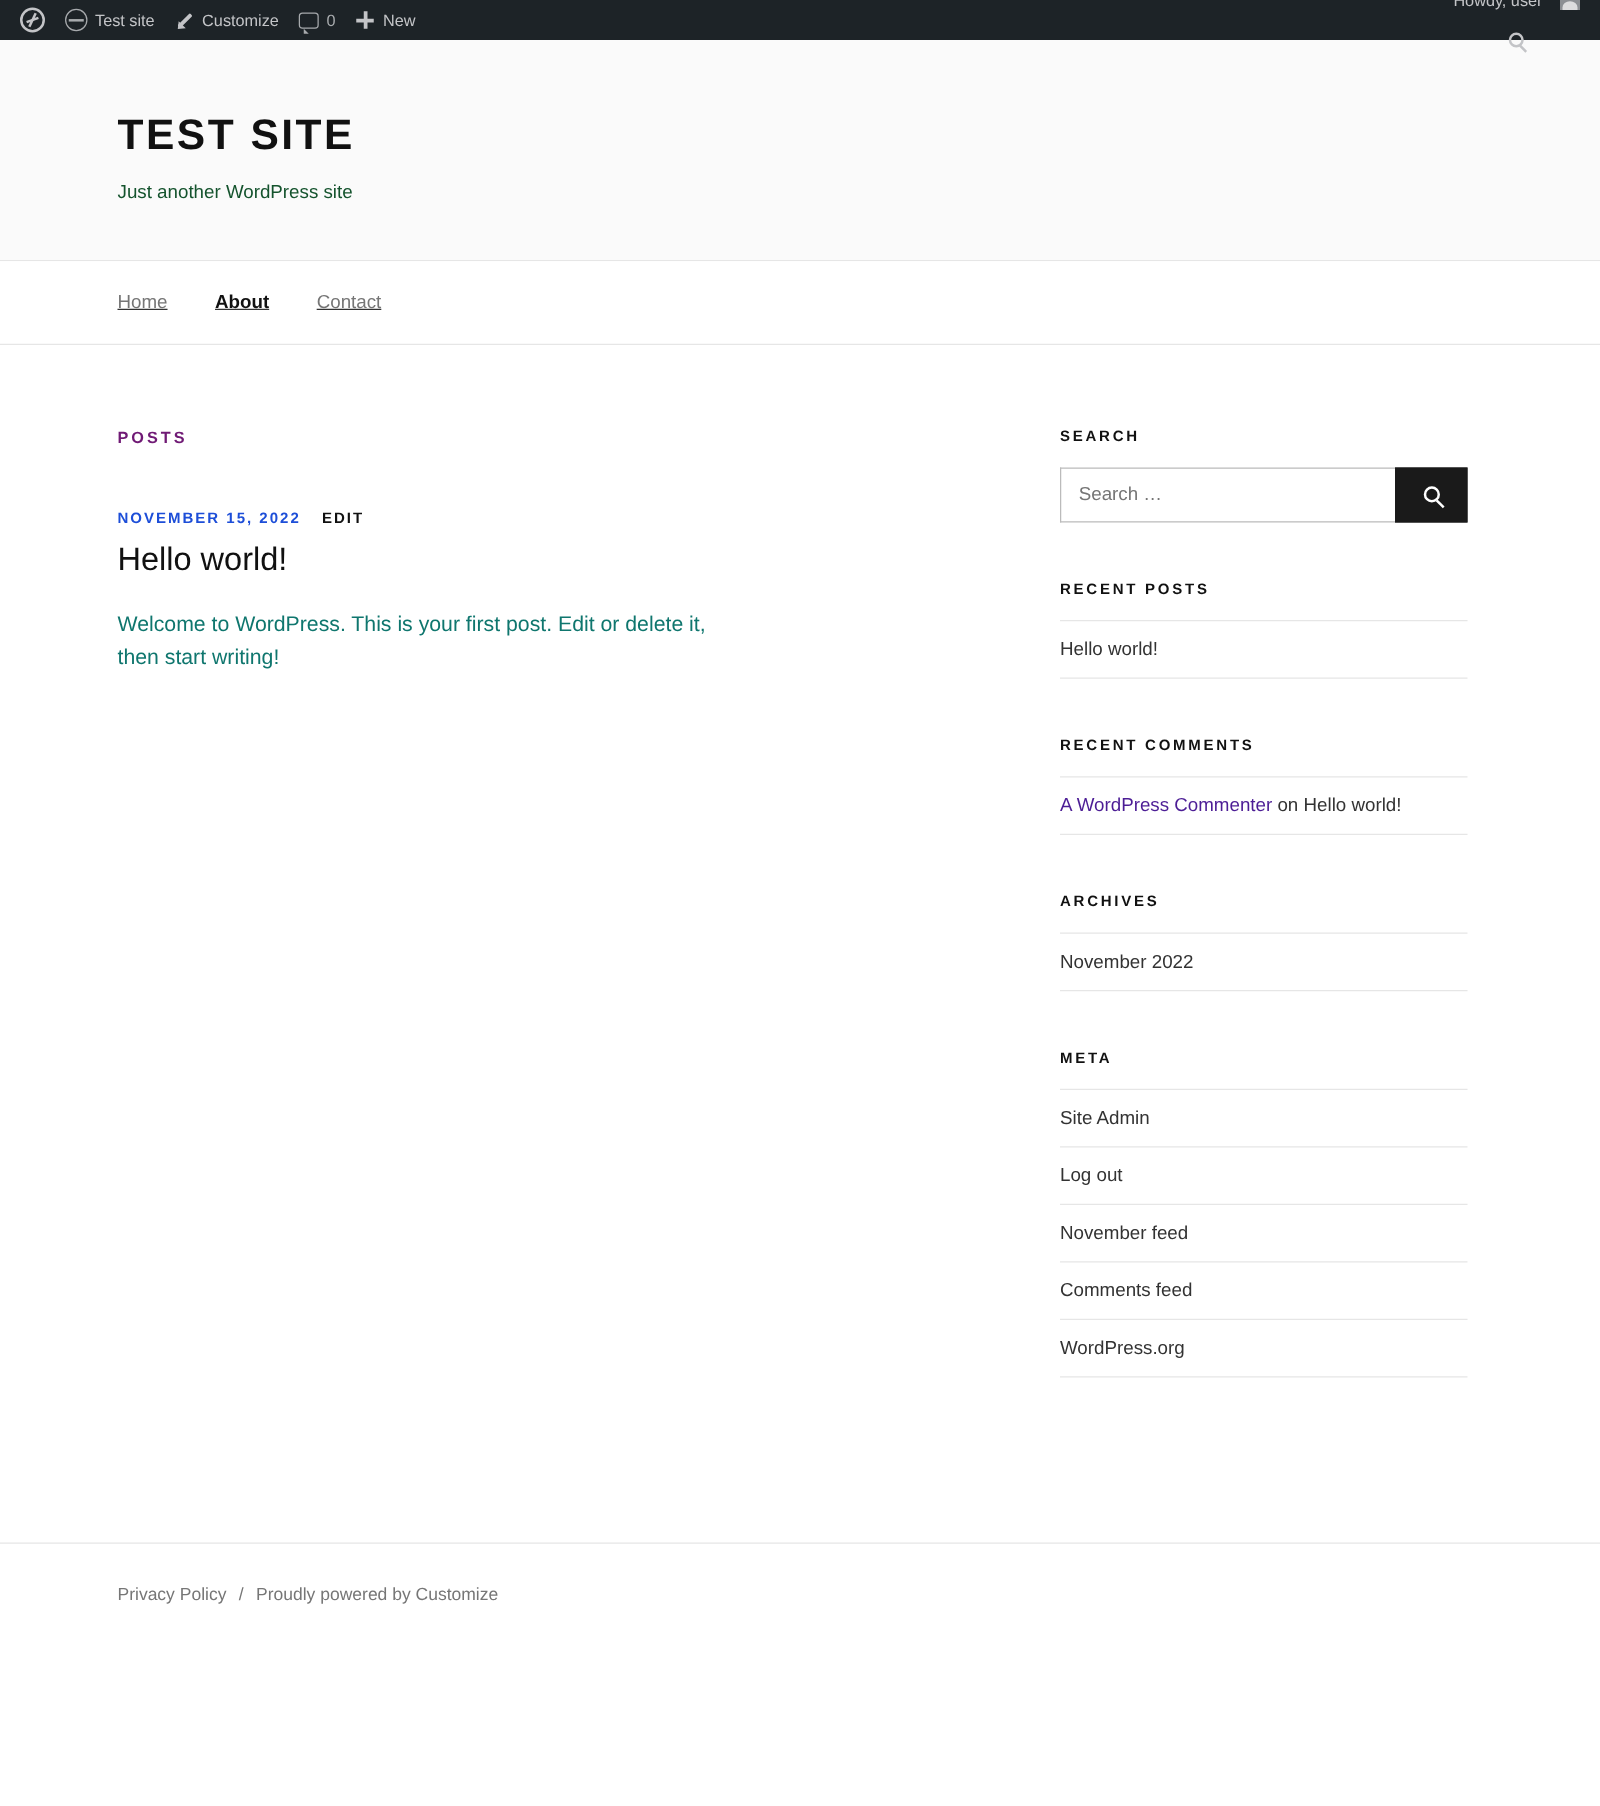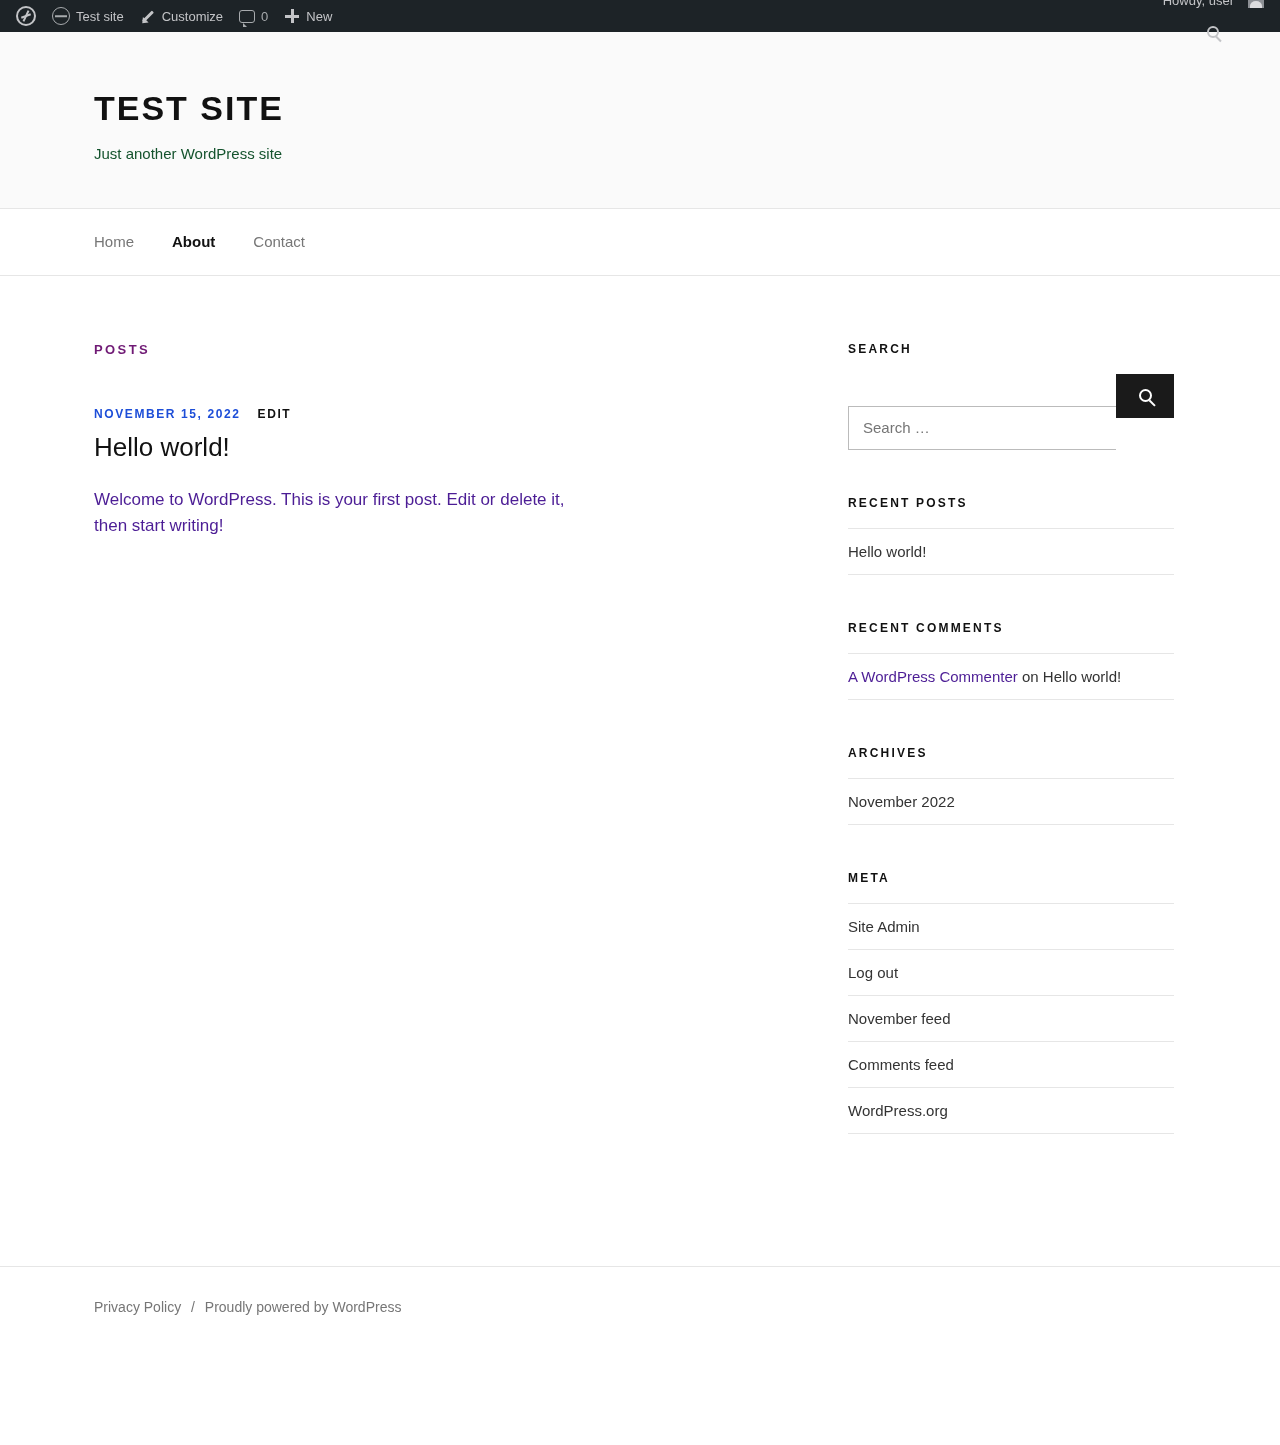--- a/index.html
+++ b/index.html
@@ -212,20 +212,21 @@
     height: 67px;
   }
   .main-nav ul {
     list-style: none;
     margin: 0;
     padding: 0;
     display: flex;
     align-items: center;
     height: 67px;
     gap: 0;
+    text-decoration: underline;
   }
   .main-nav li { margin-right: 38px; }
   .main-nav a {
     text-decoration: none;
     font-size: 15px;
     color: #767676;
     font-weight: 400;
   }
   .main-nav li.current a {
     color: #111111;
@@ -270,21 +271,21 @@
     font-weight: 400;
     color: #111111;
     margin: 0 0 22px 0;
     line-height: 1.3;
   }
   .entry-title a { color: inherit; text-decoration: none; }
   .entry-content p {
     margin: 0;
     font-size: 17px;
     line-height: 1.55;
-    color: #4c1d95;
+    color: #0f766e;
     max-width: 500px;
   }
 
   
   .widget { margin-bottom: 0; }
   .widget-title {
     font-size: 12px;
     letter-spacing: 2.2px;
     text-transform: uppercase;
     font-weight: bold;
@@ -300,21 +301,20 @@
     flex: 1;
     height: 44px;
     border: 1px solid #bbbbbb;
     border-right: none;
     padding: 0 14px;
     font-size: 15px;
     color: #a16207;
     font-family: "Liberation Sans", sans-serif;
     outline: none;
     background: #fff;
-    margin-top: 32px;
   }
   .search-submit {
     width: 58px;
     height: 44px;
     background: #1a1a1a;
     border: 1px solid #1a1a1a;
     cursor: pointer;
     display: flex;
     align-items: center;
     justify-content: center;
@@ -511,15 +511,15 @@
       </section>
 
     </aside>
   </div>
 </div>
 
 <footer class="site-footer">
   <div class="footer-inner">
     <a href="#">Privacy Policy</a>
     <span class="sep">/</span>
-    <a href="#">Proudly powered by WordPress</a>
+    <a href="#">Proudly powered by Customize</a>
   </div>
 </footer>
 
 </body></html>

